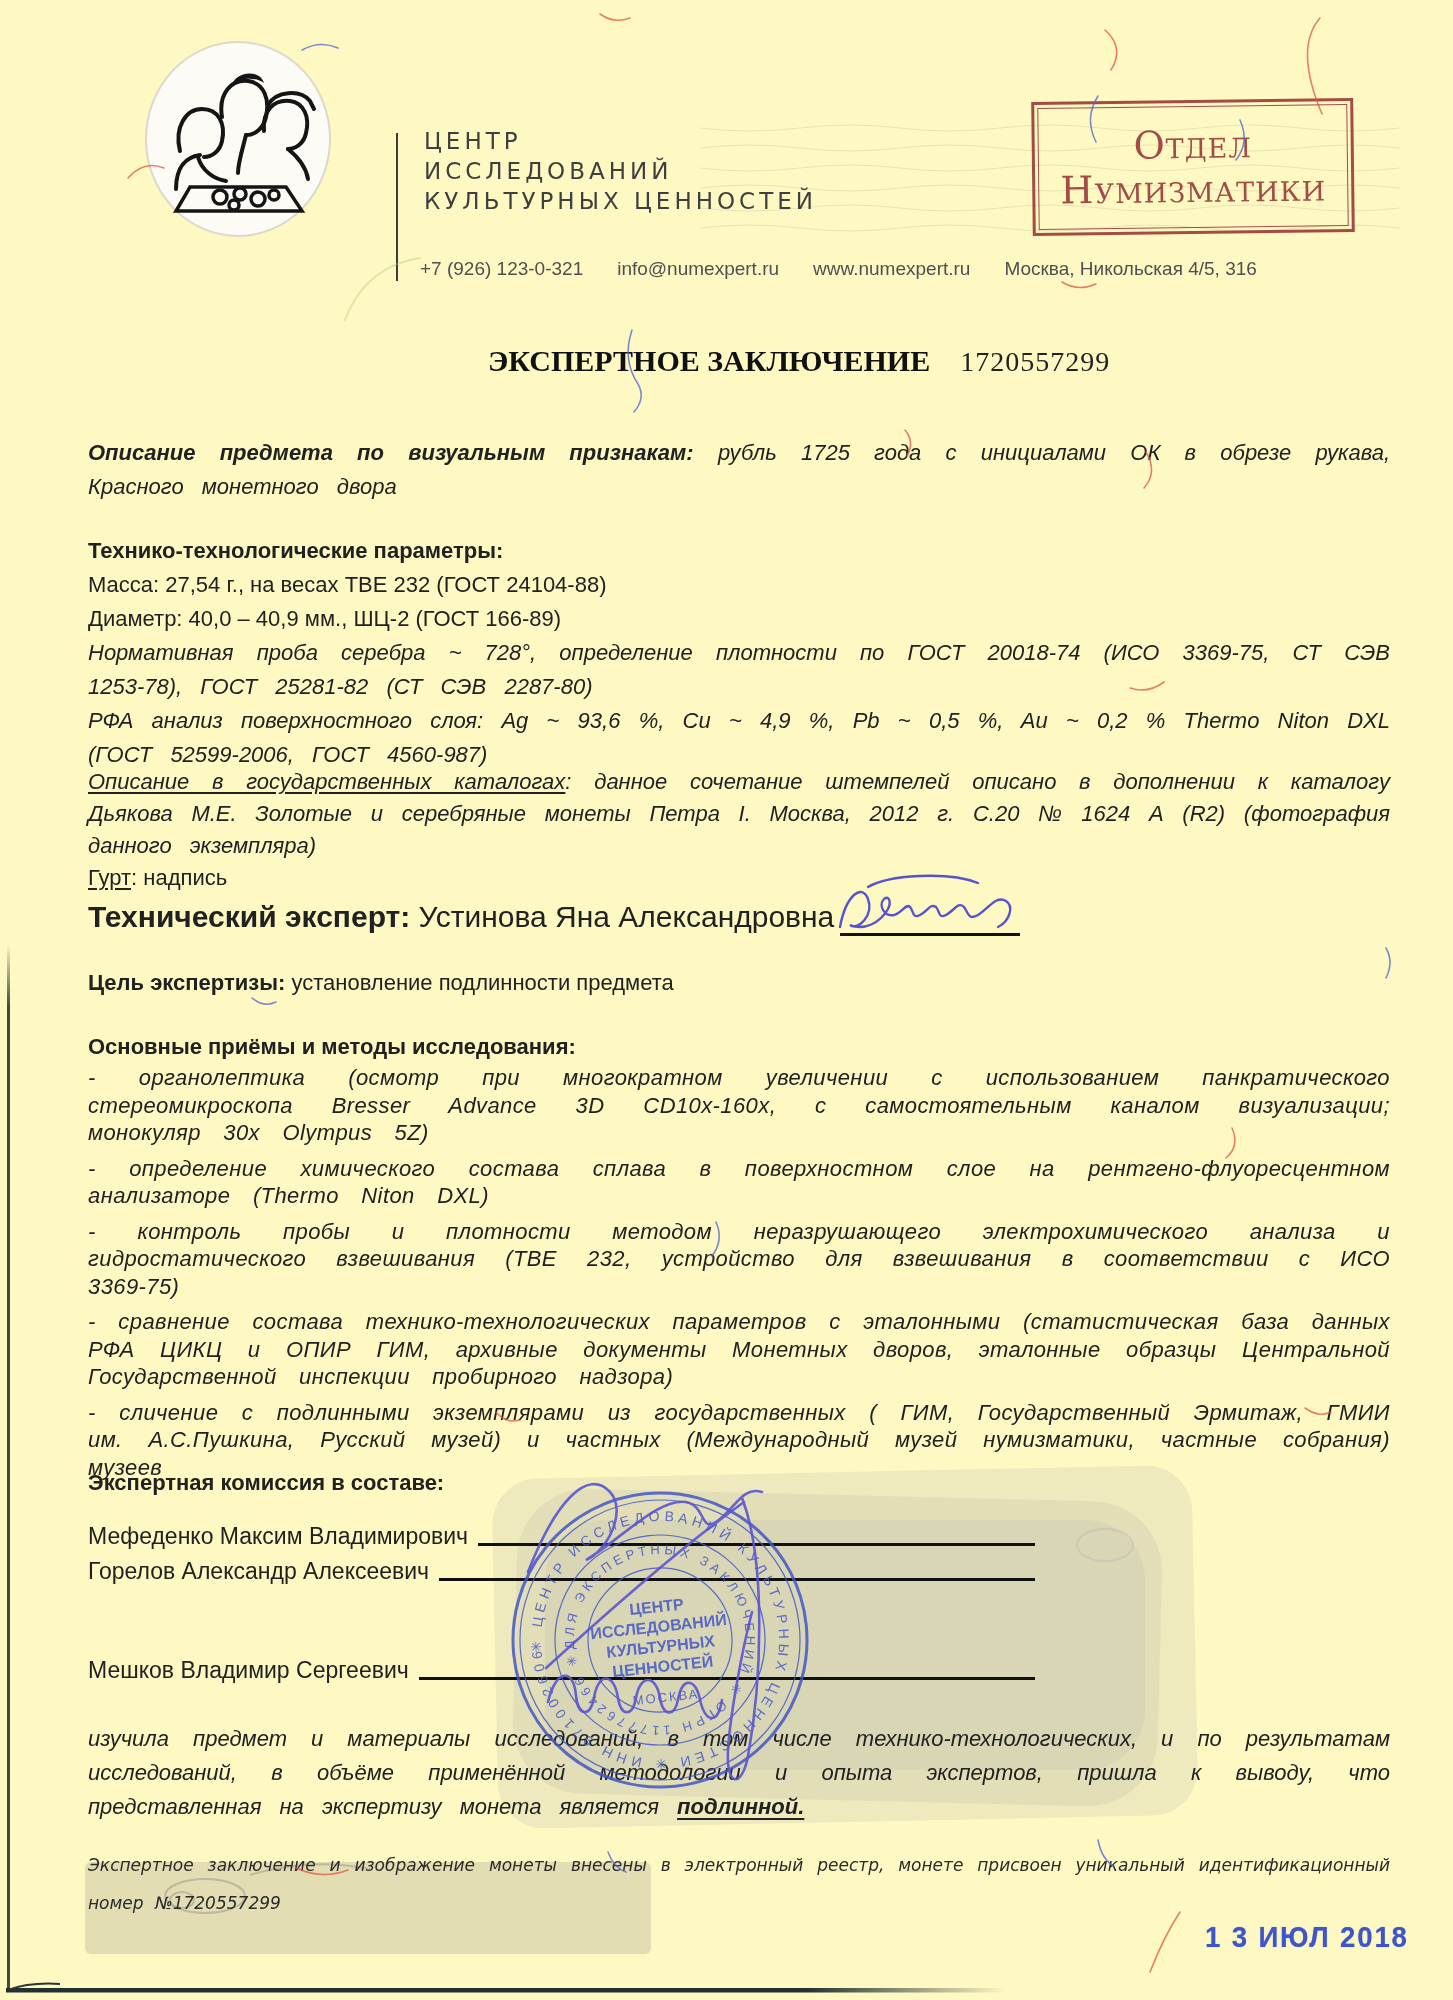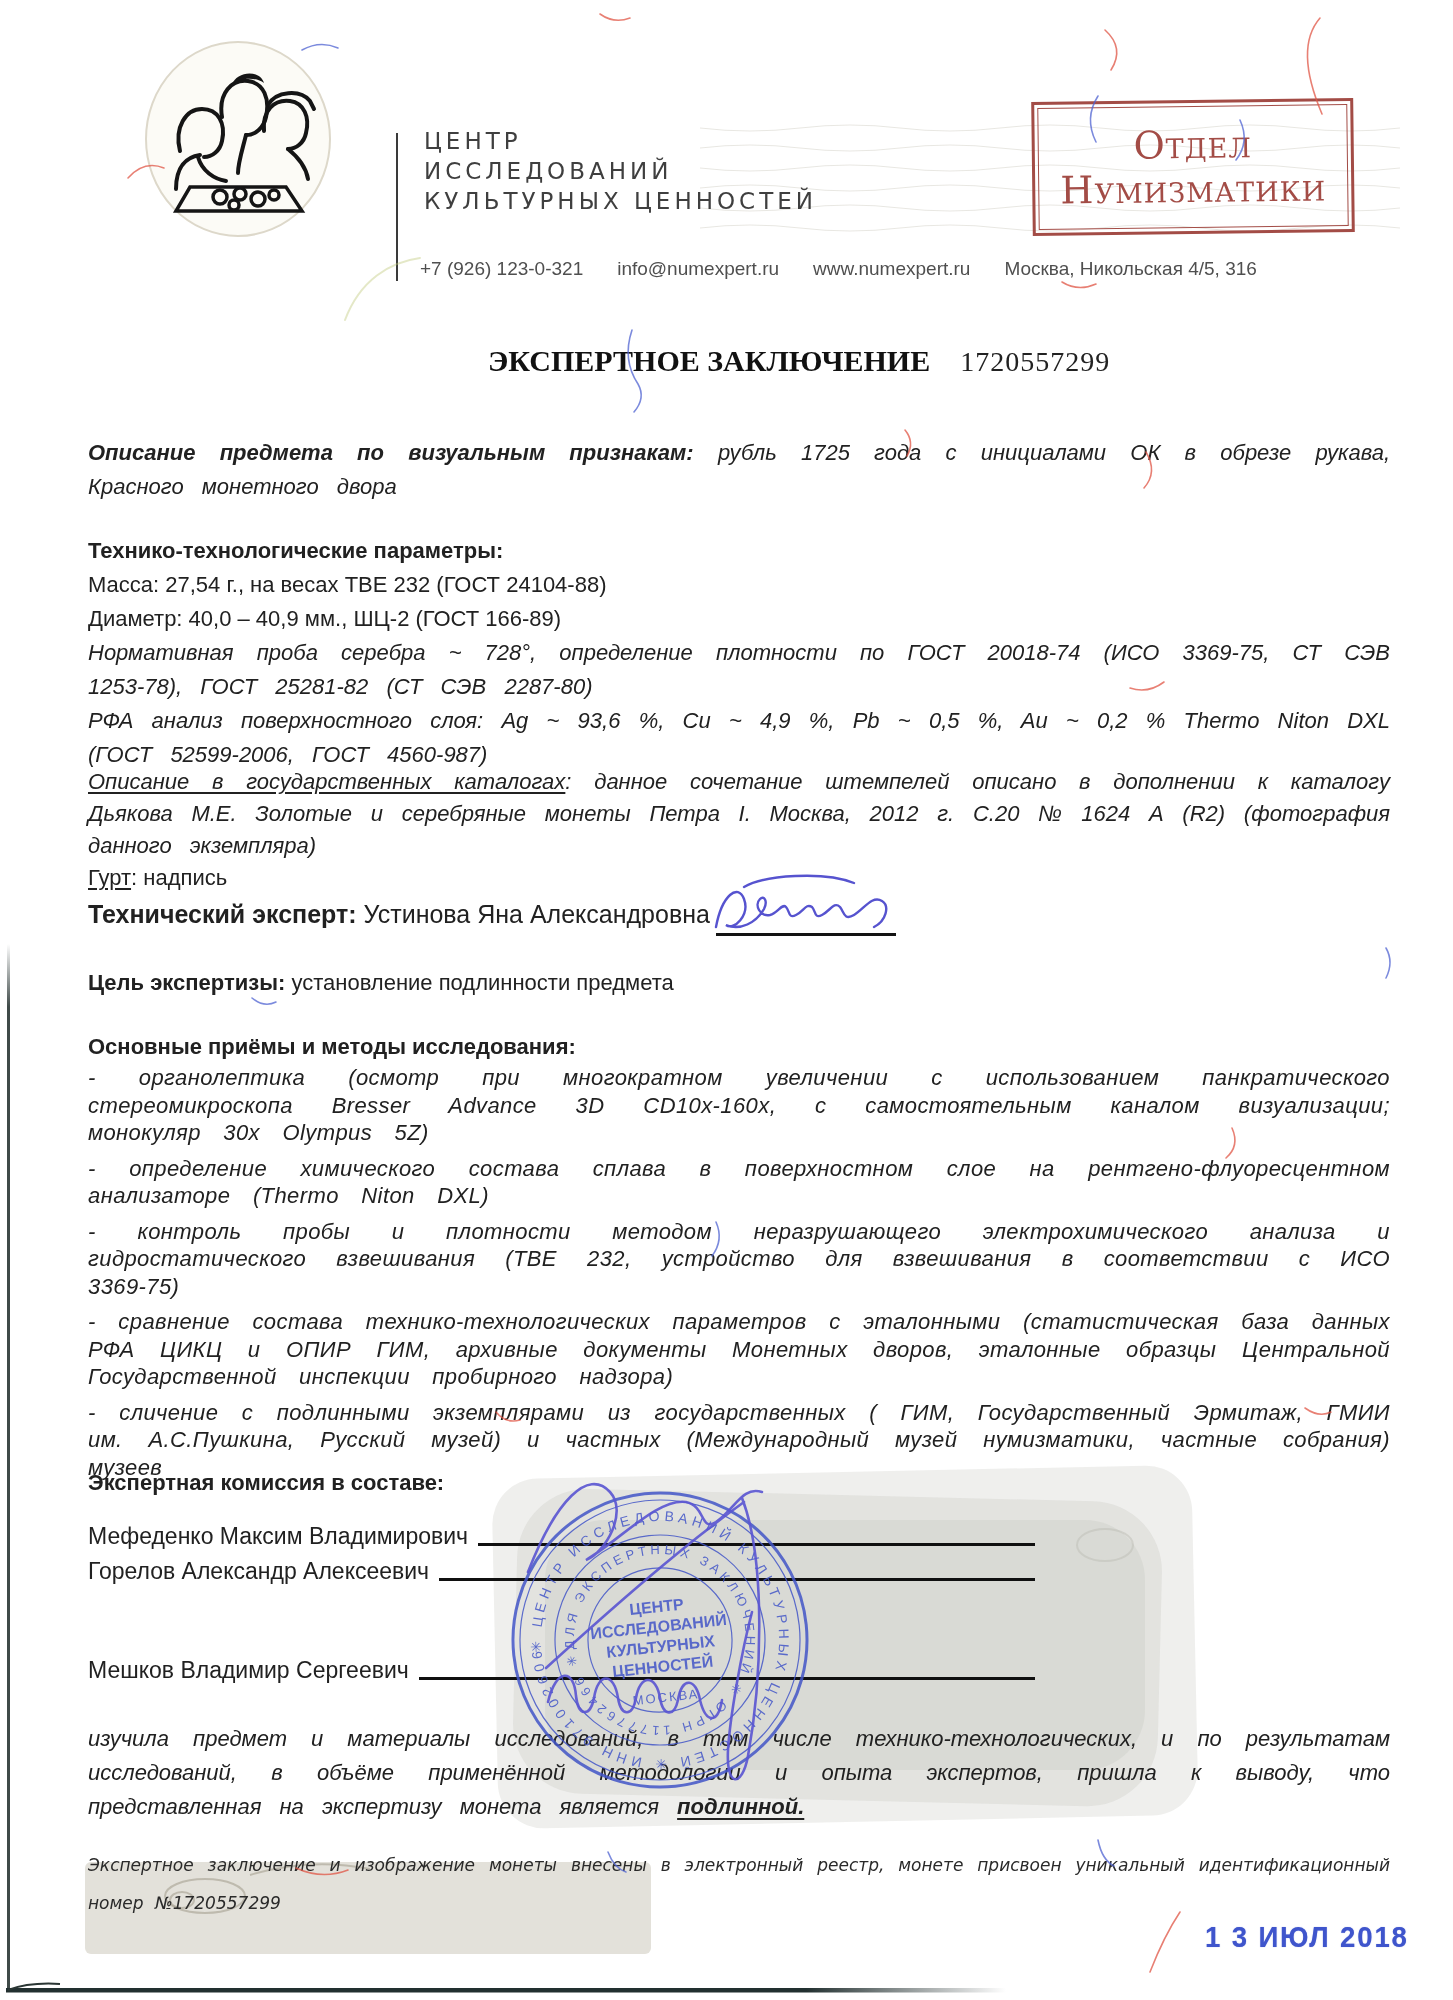--- a/index.html
+++ b/index.html
@@ -1,16 +1,16 @@
 <!DOCTYPE html>
 <html><head>
 <meta charset="utf-8">
 <style>
   html,body{margin:0;padding:0;background:#e9e7e0;}
-  .page{position:relative;width:1453px;height:2000px;background:#ffffff;overflow:hidden;
+  .page{position:relative;width:1453px;height:2000px;background:#fef9c3;overflow:hidden;
         font-family:"Liberation Sans",sans-serif;color:#212121;}
   .abs{position:absolute;}
   
   .logo{left:138px;top:38px;width:200px;height:202px;z-index:2;}
   .v-divider{left:396px;top:133px;width:2px;height:148px;background:#3a3a3a;z-index:2;}
   .org-name{left:424px;top:126px;font-family:"DejaVu Sans",sans-serif;font-size:23px;line-height:30px;
             letter-spacing:4px;color:#3f3f3f;z-index:2;}
   .dept-stamp{left:1032px;top:100px;width:322px;height:134px;border:3.5px solid #a34c46;
               padding:3px;transform:rotate(-0.7deg);z-index:2;box-sizing:border-box;}
   .dept-stamp .inner{width:100%;height:100%;border:1.5px solid #a34c46;box-sizing:border-box;
@@ -24,21 +24,21 @@
   .title-row .n{font-family:"Liberation Serif",serif;font-size:28px;letter-spacing:1px;color:#222;}
   
   .blk{left:88px;width:1302px;font-size:22px;line-height:34px;z-index:2;}
   .blk p{margin:0;}
   .just{text-align:justify;word-spacing:12px;font-style:italic;}
   b,.bold{font-weight:700;}
   .u{text-decoration:underline;text-underline-offset:3px;}
   .sec-desc{top:436px;}
   .sec-tech{top:534px;}
   .sec-cat{top:766px;line-height:32px;}
-  .sec-expert{top:897px;font-size:25px;display:flex;align-items:flex-start;}
+  .sec-expert{top:897px;font-size:30px;display:flex;align-items:center;}
   .sig-line{position:relative;display:inline-block;width:180px;height:36px;
             border-bottom:3px solid #131313;margin-left:6px;}
   .sig-line svg{position:absolute;left:-12px;top:-32px;}
   .sec-purpose{top:966px;}
   .sec-methods-h{top:1030px;}
   .sec-methods{top:1064px;font-style:italic;font-size:22px;line-height:27.5px;}
   .sec-methods p{margin:0 0 8px 0;word-spacing:16px;letter-spacing:0.4px;}
   .sec-comm-h{top:1466px;}
   .member-row{left:88px;width:947px;display:flex;align-items:flex-end;font-size:23px;z-index:2;}
   .member-row .nm{white-space:nowrap;margin-right:10px;}

